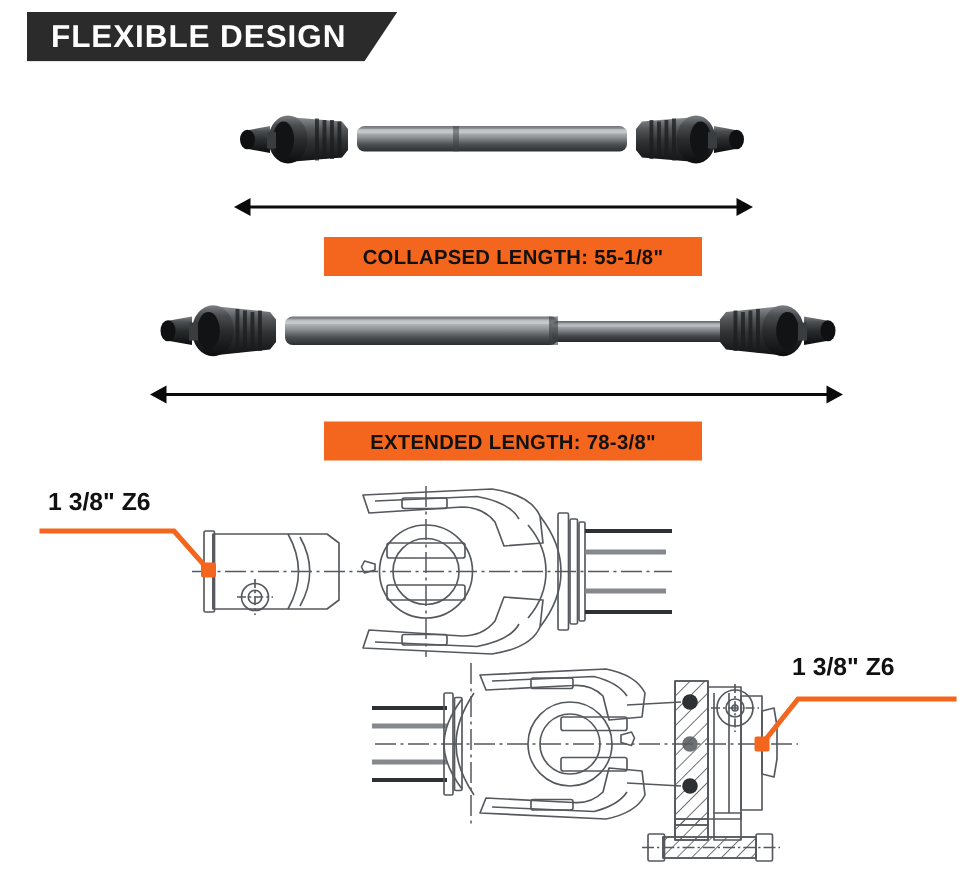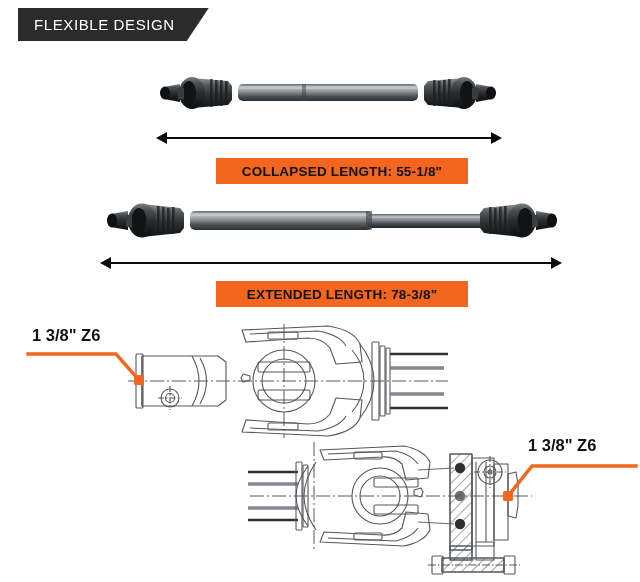--- a/index.html
+++ b/index.html
@@ -27,22 +27,22 @@
     height: 33px;
     padding: 0 34px 0 16px;
     display: flex;
     align-items: center;
     background: #2b2b2b;
     -webkit-clip-path: polygon(0 0, 100% 0, calc(100% - 22px) 100%, 0 100%);
     clip-path: polygon(0 0, 100% 0, calc(100% - 22px) 100%, 0 100%);
   }
   #title-banner .title-text {
     color: #ffffff;
-    font-size: 15px;
-    font-weight: normal;
+    font-size: 21px;
+    font-weight: bold;
     letter-spacing: 0.6px;
     white-space: nowrap;
     font-family: "Liberation Sans", sans-serif;
   }
 
   
   .dim-label {
     position: absolute;
     display: flex;
     align-items: center;

